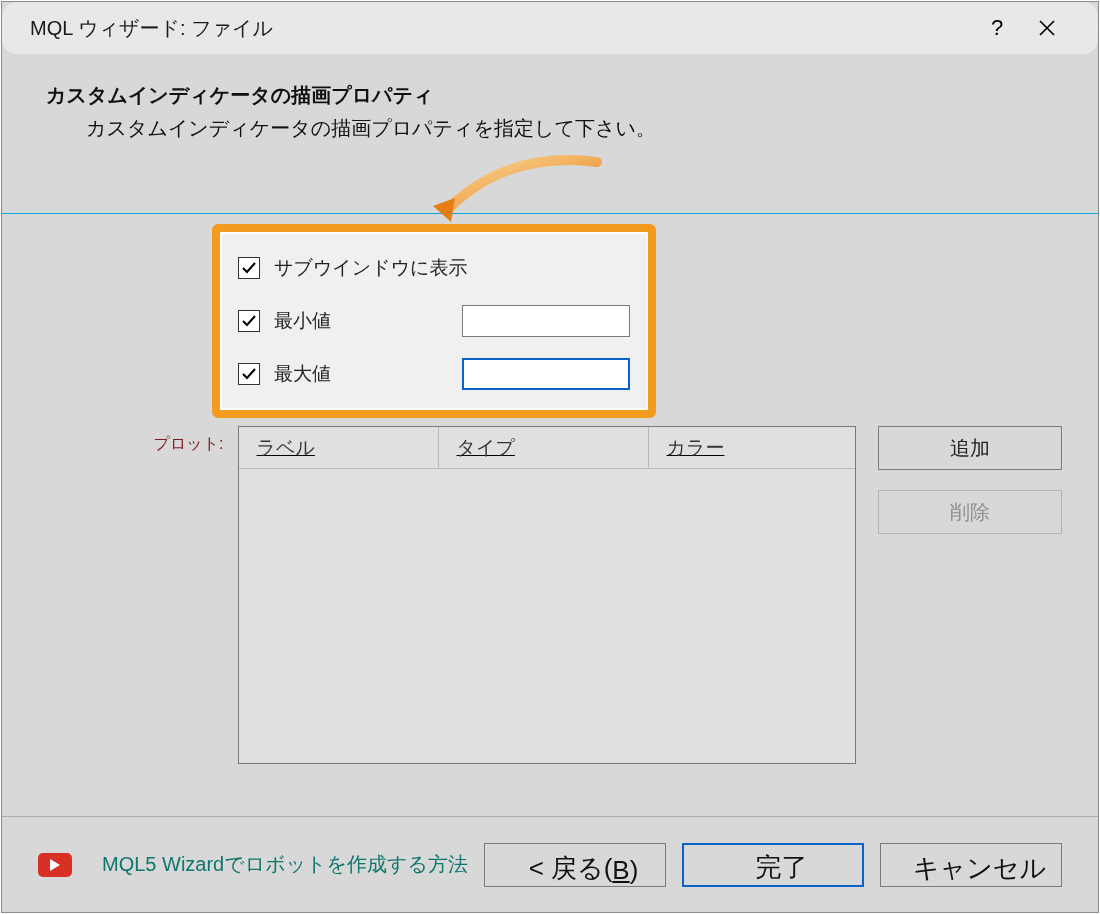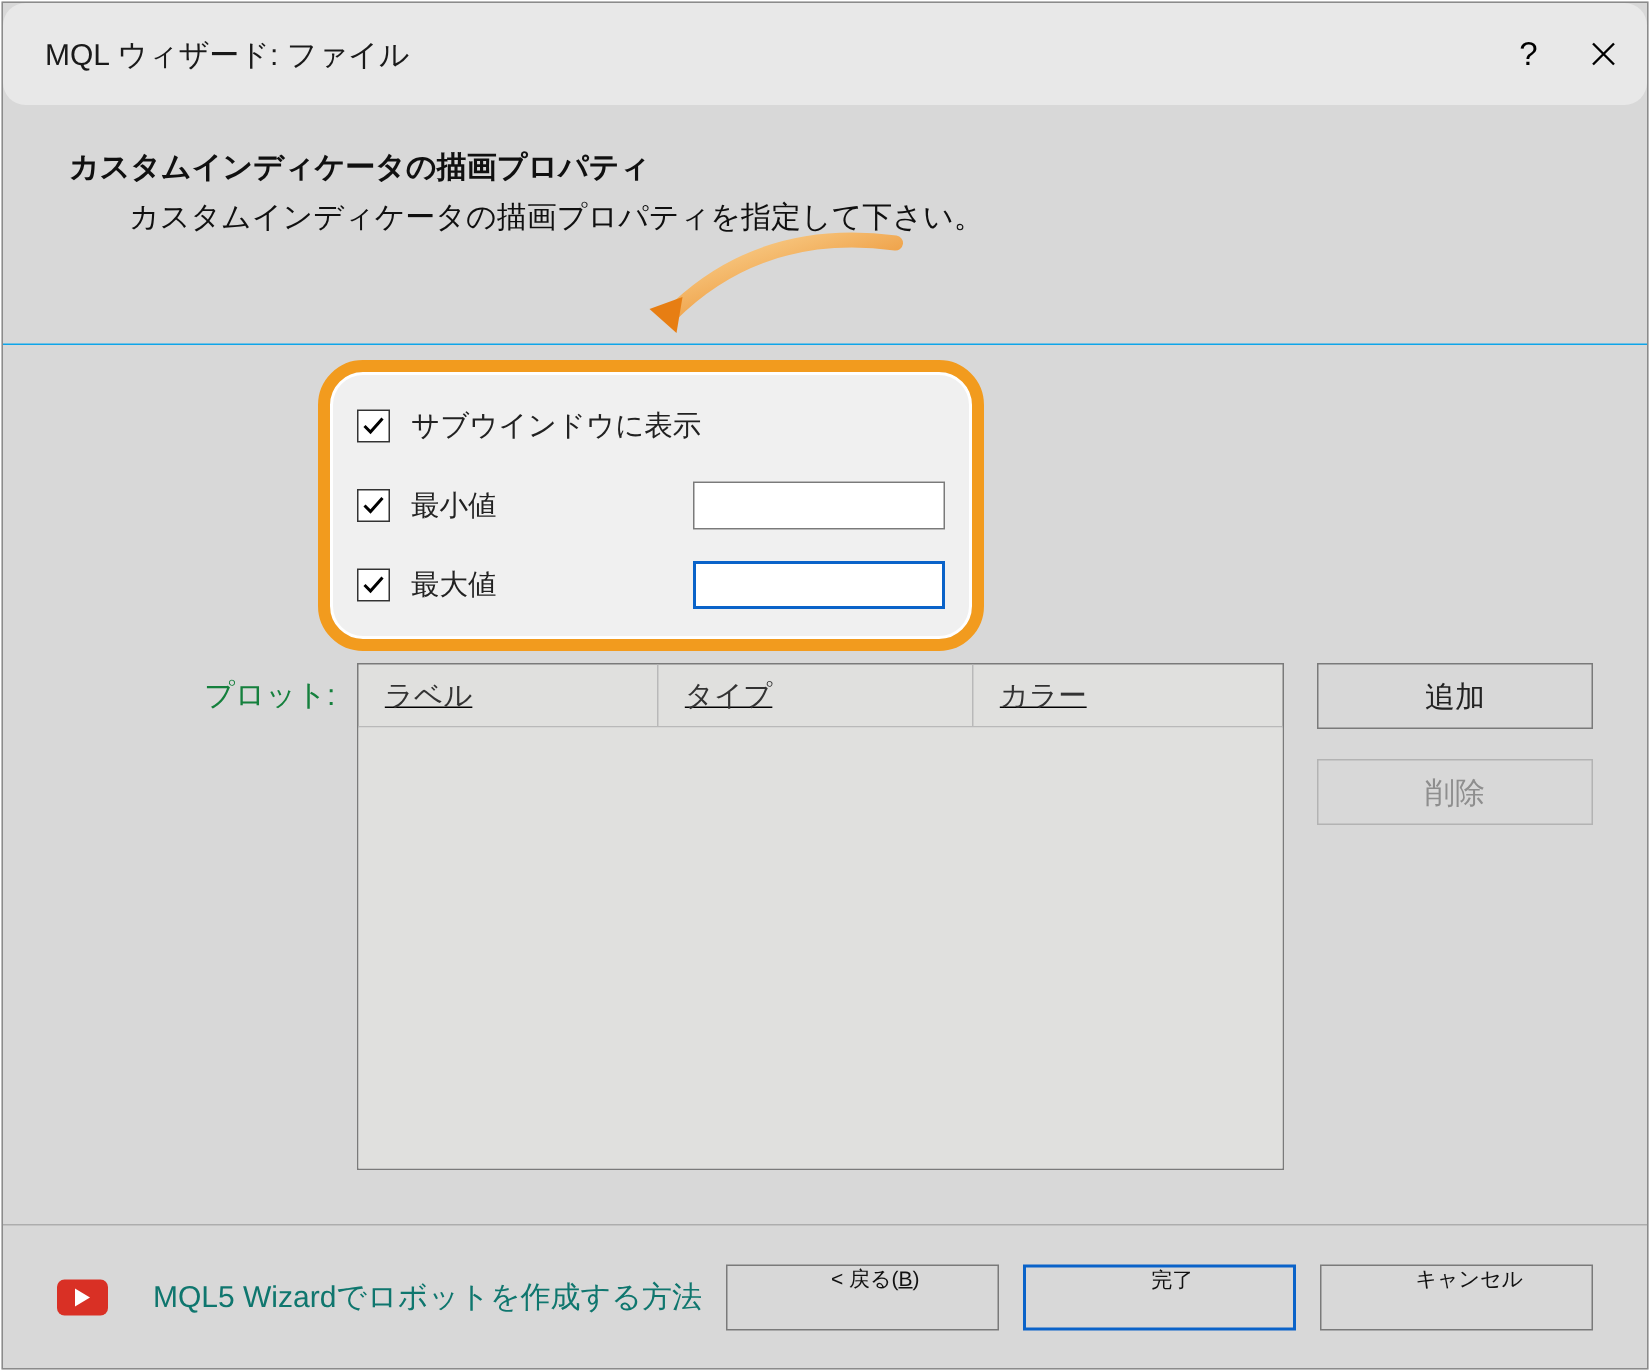--- a/index.html
+++ b/index.html
@@ -14,24 +14,24 @@
   .window {
     width: 1098px; height: 912px;
     margin: 1px;
     border: 1px solid #8b8b8b;
     background: #d8d8d8;
     display: flex; flex-direction: column;
     position: relative;
   }
   
   .titlebar {
-    height: 68px;
+    height: 52px;
     background: #e8e8e8;
     display: flex; align-items: center;
-    padding: 0 4px 0 28px;
+    padding: 0 26px 0 28px;
     border-radius: 15px;
   }
   .titlebar .title { flex: 1; font-size: 20px; color: #1a1a1a; }
   .titlebar .btn {
     width: 50px; height: 56px;
     display: flex; align-items: center; justify-content: center;
     font-size: 22px; color: #000;
   }
   
   .header {
@@ -58,21 +58,21 @@
     position: relative;
     padding: 24px 40px 0 40px;
   }
   
   .callout {
     position: absolute;
     left: 210px; top: 10px;
     width: 444px; height: 194px;
     background: #f0f0f0;
     border: 8px solid #f29b1e;
-    border-radius: 30px;
+    border-radius: 6px;
     box-shadow: 0 0 0 2px #ffffff inset;
     padding: 18px 18px;
     z-index: 20;
     display: flex; flex-direction: column; gap: 18px;
   }
   .callout .row {
     display: flex; align-items: center; height: 36px;
   }
   .callout .chk {
     width: 22px; height: 22px;
@@ -96,22 +96,22 @@
   .plot-section {
     position: absolute;
     left: 40px; top: 212px; right: 36px;
     display: flex; align-items: flex-start;
   }
   .plot-label {
     width: 196px;
     text-align: right;
     padding-right: 14px;
     padding-top: 8px;
-    font-size: 20px;
-    color: #15803d;
+    font-size: 16px;
+    color: #7f1d1d;
   }
   .plot-table {
     width: 620px; height: 338px;
     border: 1px solid #7a7a7a;
     background: #e0e0de;
     display: flex; flex-direction: column;
   }
   .plot-table .thead {
     height: 42px;
     display: flex;
@@ -156,22 +156,22 @@
   }
   .yt svg { width: 12px; height: 14px; }
   .link {
     font-size: 20px; color: #0f766e;
     flex: 1;
   }
   .footer .fbtn {
     width: 182px; height: 44px;
     border: 1px solid #7a7a7a;
     background: #d8d8d8;
-    display: flex; align-items: flex-start; justify-content: center;
-    font-size: 14px; color: #111; padding-left: 17px;
+    display: flex; align-items: flex-end; justify-content: center;
+    font-size: 26px; color: #111; padding-left: 17px;
   }
   .footer .fbtn.primary { border: 2px solid #0a63c9; }
   .underline { text-decoration: underline; }
 </style>
 </head>
 <body>
 
 <div class="window">
 
   <div class="titlebar">

